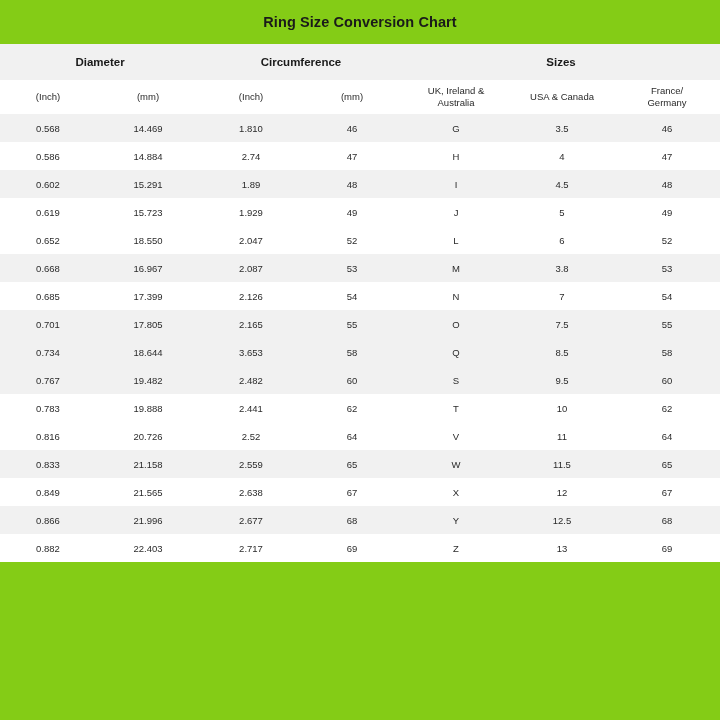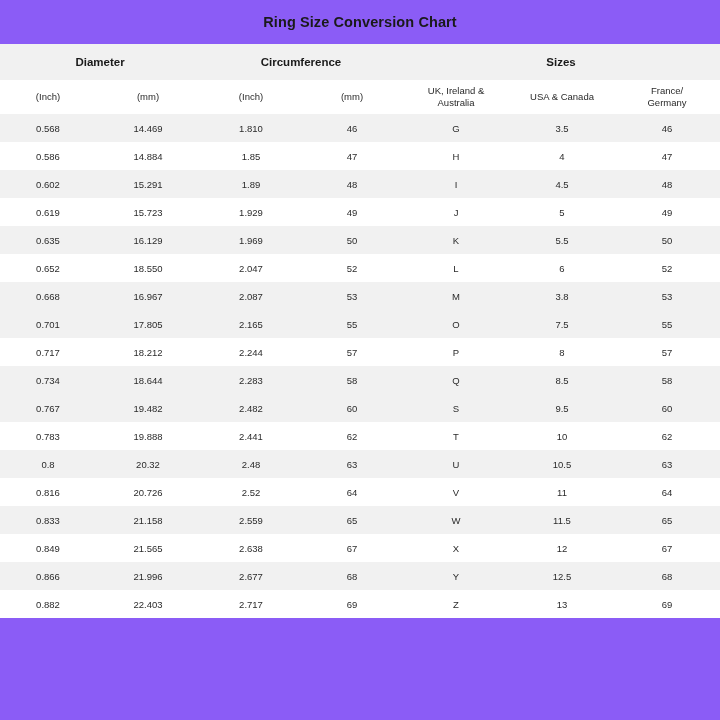--- a/index.html
+++ b/index.html
@@ -10,21 +10,21 @@
     height: 720px;
     background: #ffffff;
     font-family: "Liberation Sans", sans-serif;
     color: #222222;
   }
   #page {
     width: 720px;
     height: 720px;
     position: relative;
     overflow: hidden;
-    background: #8b5cf6;
+    background: #84cc16;
   }
   .page-title {
     text-align: center;
     font-size: 14.5px;
     font-weight: bold;
     color: #1a1a1a;
     padding-top: 14px;
     padding-bottom: 14px;
     letter-spacing: 0.1px;
   }
@@ -109,21 +109,21 @@
           <td>14.469</td>
           <td>1.810</td>
           <td>46</td>
           <td>G</td>
           <td>3.5</td>
           <td>46</td>
         </tr>
         <tr class="data-row even">
           <td>0.586</td>
           <td>14.884</td>
-          <td>1.85</td>
+          <td>2.74</td>
           <td>47</td>
           <td>H</td>
           <td>4</td>
           <td>47</td>
         </tr>
         <tr class="data-row odd">
           <td>0.602</td>
           <td>15.291</td>
           <td>1.89</td>
           <td>48</td>
@@ -133,69 +133,60 @@
         </tr>
         <tr class="data-row even">
           <td>0.619</td>
           <td>15.723</td>
           <td>1.929</td>
           <td>49</td>
           <td>J</td>
           <td>5</td>
           <td>49</td>
         </tr>
-        <tr class="data-row odd">
-          <td>0.635</td>
-          <td>16.129</td>
-          <td>1.969</td>
-          <td>50</td>
-          <td>K</td>
-          <td>5.5</td>
-          <td>50</td>
-        </tr>
         <tr class="data-row even">
           <td>0.652</td>
           <td>18.550</td>
           <td>2.047</td>
           <td>52</td>
           <td>L</td>
           <td>6</td>
           <td>52</td>
         </tr>
         <tr class="data-row odd">
           <td>0.668</td>
           <td>16.967</td>
           <td>2.087</td>
           <td>53</td>
           <td>M</td>
           <td>3.8</td>
           <td>53</td>
         </tr>
+        <tr class="data-row even">
+          <td>0.685</td>
+          <td>17.399</td>
+          <td>2.126</td>
+          <td>54</td>
+          <td>N</td>
+          <td>7</td>
+          <td>54</td>
+        </tr>
         <tr class="data-row odd">
           <td>0.701</td>
           <td>17.805</td>
           <td>2.165</td>
           <td>55</td>
           <td>O</td>
           <td>7.5</td>
           <td>55</td>
         </tr>
-        <tr class="data-row even">
-          <td>0.717</td>
-          <td>18.212</td>
-          <td>2.244</td>
-          <td>57</td>
-          <td>P</td>
-          <td>8</td>
-          <td>57</td>
-        </tr>
         <tr class="data-row odd">
           <td>0.734</td>
           <td>18.644</td>
-          <td>2.283</td>
+          <td>3.653</td>
           <td>58</td>
           <td>Q</td>
           <td>8.5</td>
           <td>58</td>
         </tr>
         <tr class="data-row odd">
           <td>0.767</td>
           <td>19.482</td>
           <td>2.482</td>
           <td>60</td>
@@ -205,29 +196,20 @@
         </tr>
         <tr class="data-row even">
           <td>0.783</td>
           <td>19.888</td>
           <td>2.441</td>
           <td>62</td>
           <td>T</td>
           <td>10</td>
           <td>62</td>
         </tr>
-        <tr class="data-row odd">
-          <td>0.8</td>
-          <td>20.32</td>
-          <td>2.48</td>
-          <td>63</td>
-          <td>U</td>
-          <td>10.5</td>
-          <td>63</td>
-        </tr>
         <tr class="data-row even">
           <td>0.816</td>
           <td>20.726</td>
           <td>2.52</td>
           <td>64</td>
           <td>V</td>
           <td>11</td>
           <td>64</td>
         </tr>
         <tr class="data-row odd">

